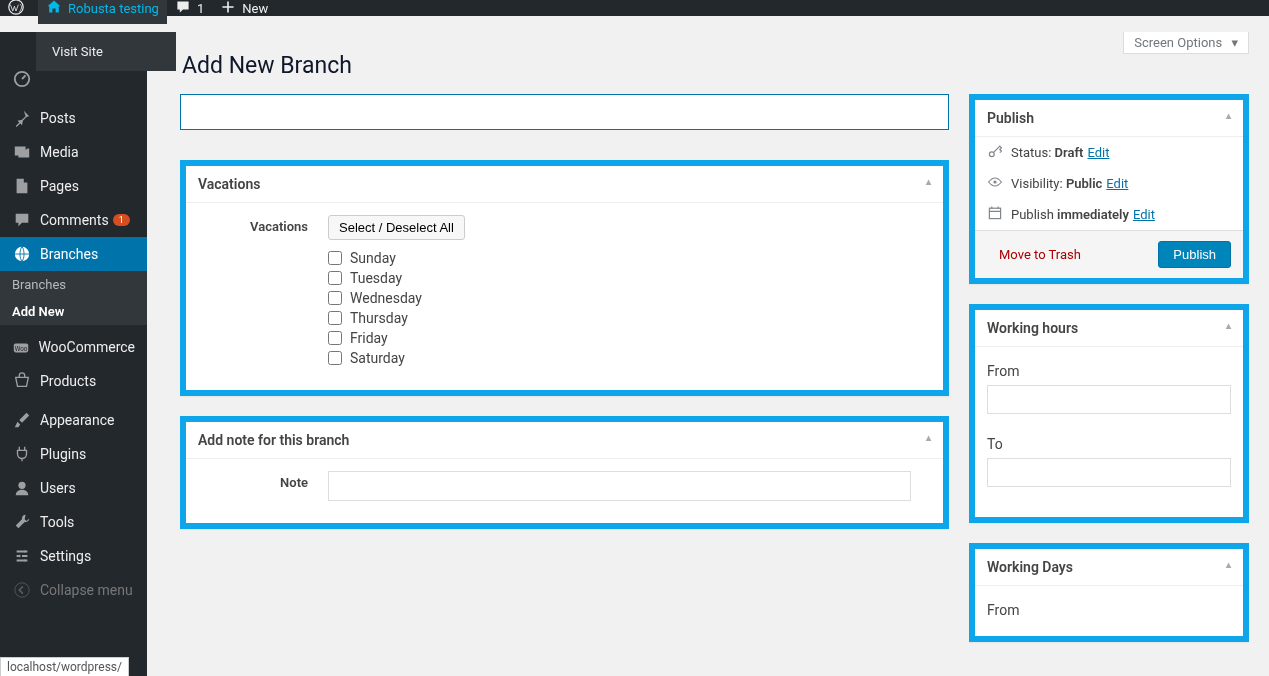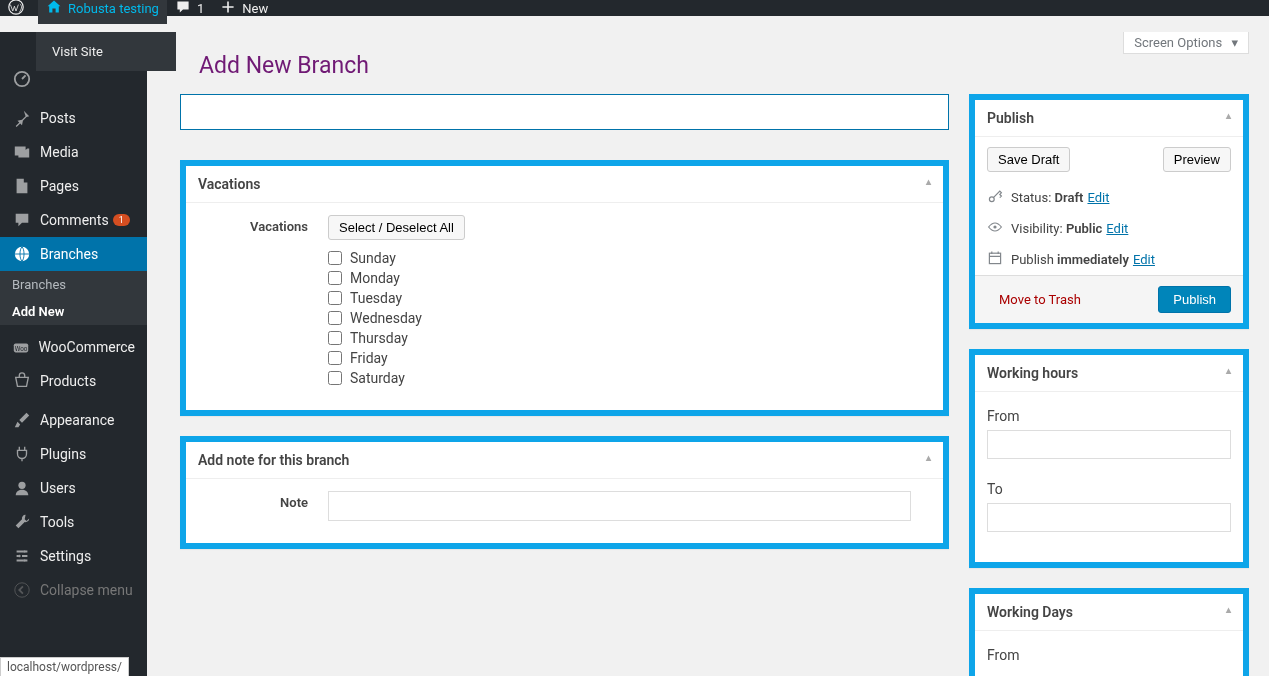--- a/index.html
+++ b/index.html
@@ -26,21 +26,21 @@
 .menu-top.current .menu-icon { opacity: 1; }
 .menu-sep { height: 5px; }
 .submenu { background: #32373c; }
 .submenu-item { padding: 6px 12px; color: #b4b9be; cursor: pointer; font-size: 13px; }
 .submenu-item.current { color: #fff; font-weight: 600; }
 .badge { background: #d54e21; color: #fff; border-radius: 10px; font-size: 9px; padding: 1px 6px; margin-left: 4px; }
 
 
 #wpbody { margin-left: 160px; padding-top: 32px; }
 #wpbody-content { padding: 10px 20px 40px 20px; position: relative; }
-.page-title { font-size: 23px; font-weight: 400; margin: 10px 0 15px 19px; color: #701a75; }
+.page-title { font-size: 23px; font-weight: 400; margin: 10px 0 15px 2px; color: #0f172a; }
 .screen-options { position: absolute; top: 0; right: 20px; background: #fff; border: 1px solid #ddd; border-top: none; padding: 3px 10px; cursor: pointer; color: #72777c; font-size: 13px; }
 
 
 .edit-columns { display: flex; gap: 20px; }
 .col-main { flex: 1; min-width: 0; }
 .col-side { width: 280px; }
 
 
 #titlewrap input { width: 100%; padding: 8px 10px; font-size: 16px; border: 1px solid #0073aa; outline: none; background: #fff; }
 
@@ -271,24 +271,20 @@
               <div class="field-label">Vacations</div>
               <div class="field-control">
                 <button class="btn">Select / Deselect All</button>
                 <div class="day-list" id="day-list">
                     <label class="day-item">
                       <input type="checkbox" style="">
                       <span>Sunday</span>
                     </label>
                     <label class="day-item">
                       <input type="checkbox" style="">
-                      <span>Monday</span>
-                    </label>
-                    <label class="day-item">
-                      <input type="checkbox" style="">
                       <span>Tuesday</span>
                     </label>
                     <label class="day-item">
                       <input type="checkbox" style="">
                       <span>Wednesday</span>
                     </label>
                     <label class="day-item">
                       <input type="checkbox" style="">
                       <span>Thursday</span>
                     </label>
@@ -316,24 +312,20 @@
               </div>
             </div>
           </div>
         </div>
       </div>
 
       <div class="col-side">
 
         <div class="postbox">
           <div class="hndle">Publish</div>
-          <div class="publish-actions-top">
-            <button class="btn">Save Draft</button>
-            <button class="btn">Preview</button>
-          </div>
           <div class="misc-pub">
             <span class="mp-icon"><svg viewBox="0 0 20 20">
                   <circle cx="6" cy="14" r="3" fill="none" stroke="currentColor" stroke-width="1.5"></circle>
                   <path d="M8 12l8-8 2 2-2 2 2 2-2 2" fill="none" stroke="currentColor" stroke-width="1.5"></path>
                 </svg></span>
             <span>Status:</span>&nbsp;
             <strong>Draft</strong>
             <a>Edit</a>
           </div>
           <div class="misc-pub">

